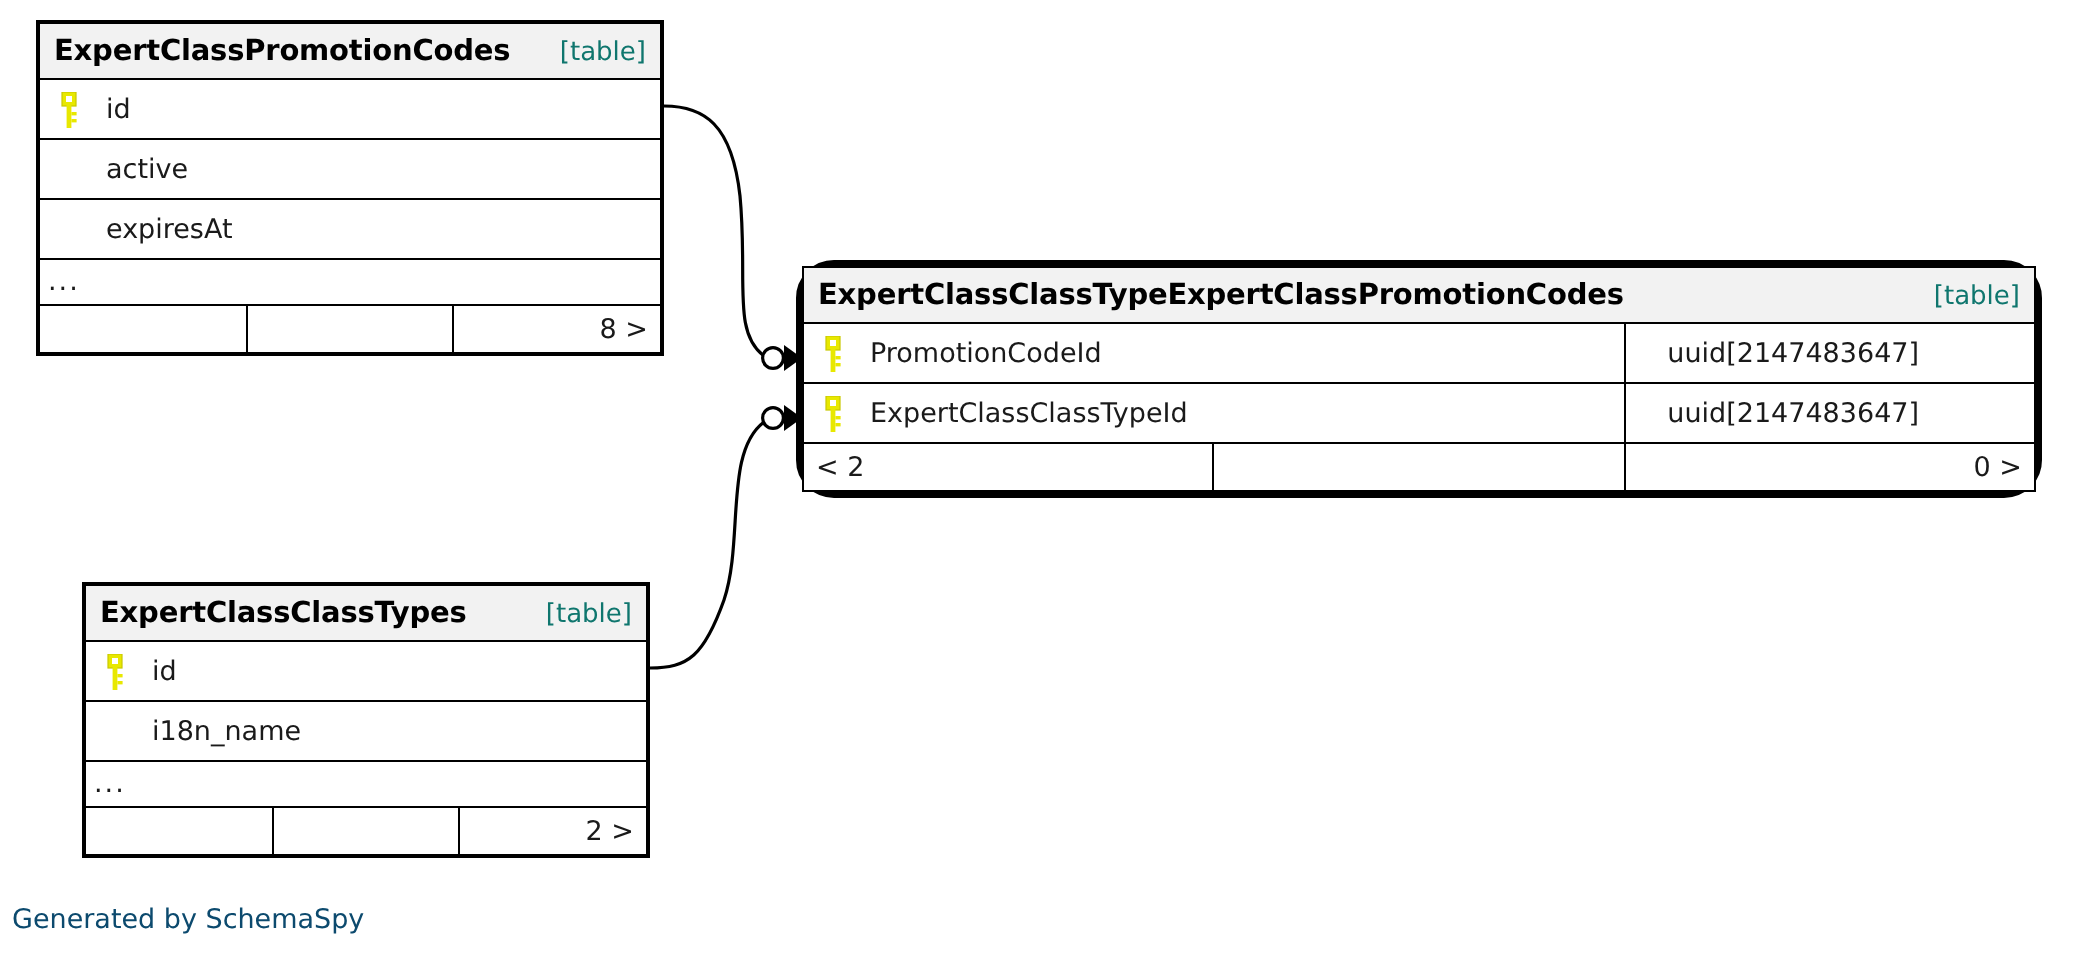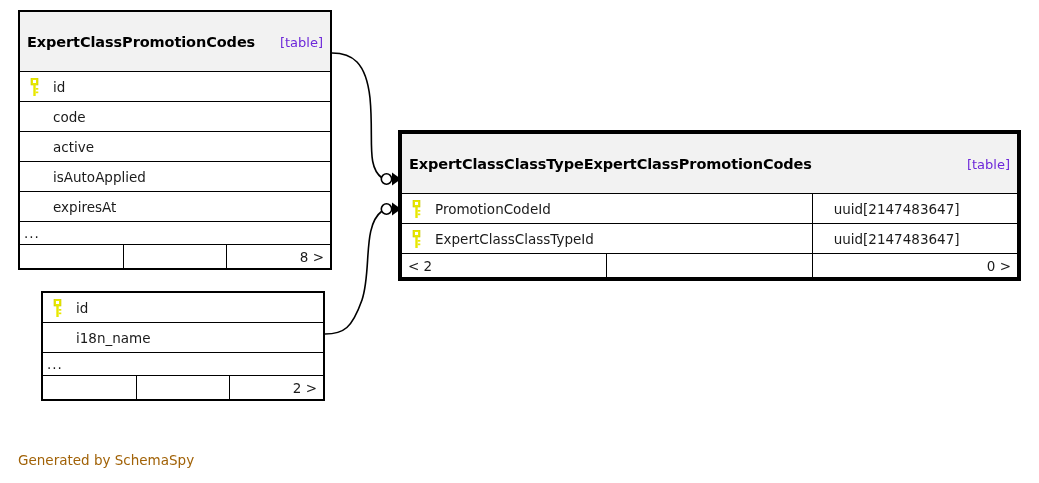--- a/index.html
+++ b/index.html
@@ -54,38 +54,38 @@
     padding: 0;
     vertical-align: middle;
     font-size: 13.5px;
     color: #1a1a1a;
     background: #ffffff;
   }
 
   
   .hdr-cell {
     background: #f2f2f2 !important;
-    padding: 16px 7px !important;
+    padding: 0 7px !important;
     height: 27px;
   }
   .hdr-inner {
     display: flex;
     align-items: baseline;
     justify-content: space-between;
     width: 100%;
   }
   .tbl-title {
     font-weight: bold;
     font-size: 14.5px;
     color: #000000;
     letter-spacing: -0.1px;
   }
   .tbl-kind {
     font-size: 13px;
-    color: #6d28d9;
+    color: #0f766e;
     font-weight: normal;
     padding-left: 10px;
   }
 
   
   .col-row td {
     height: 29px;
   }
   .col-name-cell {
     padding: 0 6px !important;
@@ -137,24 +137,24 @@
   }
   .foot-left  { text-align: left; }
   .foot-right { text-align: right; }
 
   
   .key-icon { display: block; }
 
   
   .caption {
     position: absolute;
-    left: 18px;
+    left: 6px;
     top: 452px;
     font-size: 13.5px;
-    color: #a16207;
+    color: #0c4a6e;
     white-space: nowrap;
   }
 </style>
 </head>
 <body>
 
 <div class="canvas">
 
   <svg class="edges" width="1039" height="483" viewBox="0 0 1039 483">
 
@@ -195,47 +195,31 @@
                 <rect x="6.7" y="10" width="2.6" height="1.7" fill="#E8E800"></rect>
                 <rect x="6.7" y="13.5" width="2.6" height="1.7" fill="#E8E800"></rect>
                 <rect x="4" y="2" width="3" height="3" fill="#ffffff"></rect>
               </svg>
             </span>
             <span class="col-label">id</span>
           </div>
         </td>
       </tr>
 
-      <tr class="col-row">
-        <td class="col-name-cell" colspan="3">
-          <div class="col-name-wrap">
-            <span class="key-slot"></span>
-            <span class="col-label">code</span>
-          </div>
-        </td>
-      </tr>
 
       <tr class="col-row">
         <td class="col-name-cell" colspan="3">
           <div class="col-name-wrap">
             <span class="key-slot"></span>
             <span class="col-label">active</span>
           </div>
         </td>
       </tr>
 
 
-      <tr class="col-row">
-        <td class="col-name-cell" colspan="3">
-          <div class="col-name-wrap">
-            <span class="key-slot"></span>
-            <span class="col-label">isAutoApplied</span>
-          </div>
-        </td>
-      </tr>
 
       <tr class="col-row">
         <td class="col-name-cell" colspan="3">
           <div class="col-name-wrap">
             <span class="key-slot"></span>
             <span class="col-label">expiresAt</span>
           </div>
         </td>
       </tr>
 
@@ -245,21 +229,21 @@
 
       <tr>
         <td class="foot-cell foot-left" style="width:33.4%"></td>
         <td class="foot-cell" style="width:25%"></td>
         <td class="foot-cell foot-right" style="width:41.6%">8 &gt;</td>
       </tr>
     </tbody>
       </table>
   </div>
 
-  <div class="erd-table thick" style="left:398px; top:130px; width:623px;">
+  <div class="erd-table thick" style="left:398px; top:130px; width:623px;border-radius:19px;">
     <table class="tbl-grid">
       <tbody>
           <tr>
         <td class="hdr-cell" colspan="3">
           <div class="hdr-inner">
             <span class="tbl-title">ExpertClassClassTypeExpertClassPromotionCodes</span>
             <span class="tbl-kind">[table]</span>
           </div>
         </td>
       </tr>
@@ -305,20 +289,28 @@
         <td class="foot-cell" style="width:37.4%"></td>
         <td class="foot-cell foot-right" style="width:143px">0 &gt;</td>
       </tr>
     </tbody>
       </table>
   </div>
 
   <div class="erd-table" style="left:41px; top:291px; width:284px;">
     <table class="tbl-grid">
       <tbody>
+          <tr>
+        <td class="hdr-cell" colspan="3">
+          <div class="hdr-inner">
+            <span class="tbl-title">ExpertClassClassTypes</span>
+            <span class="tbl-kind">[table]</span>
+          </div>
+        </td>
+      </tr>
 
       <tr class="col-row">
         <td class="col-name-cell" colspan="3">
           <div class="col-name-wrap">
             <span class="key-slot">
               <svg class="key-icon" width="11" height="18" viewBox="0 0 11 18">
                 <rect x="2" y="0" width="7" height="7" fill="#E8E800" stroke="#C8C800" stroke-width="0.6"></rect>
                 <rect x="4.3" y="6" width="2.4" height="12" fill="#E8E800"></rect>
                 <rect x="6.7" y="10" width="2.6" height="1.7" fill="#E8E800"></rect>
                 <rect x="6.7" y="13.5" width="2.6" height="1.7" fill="#E8E800"></rect>

